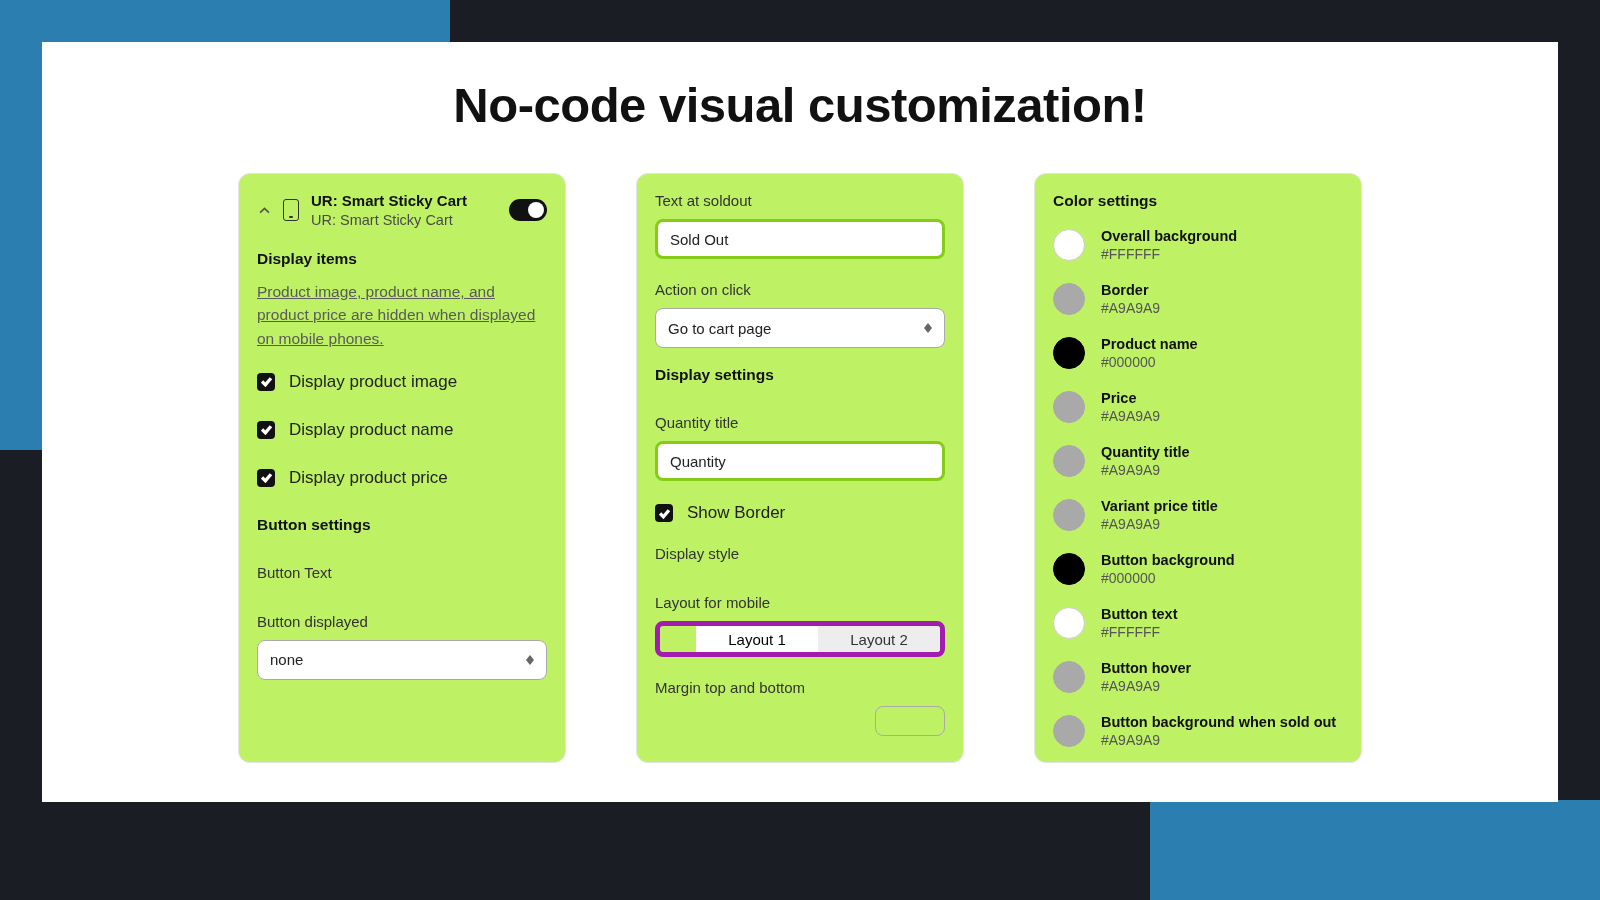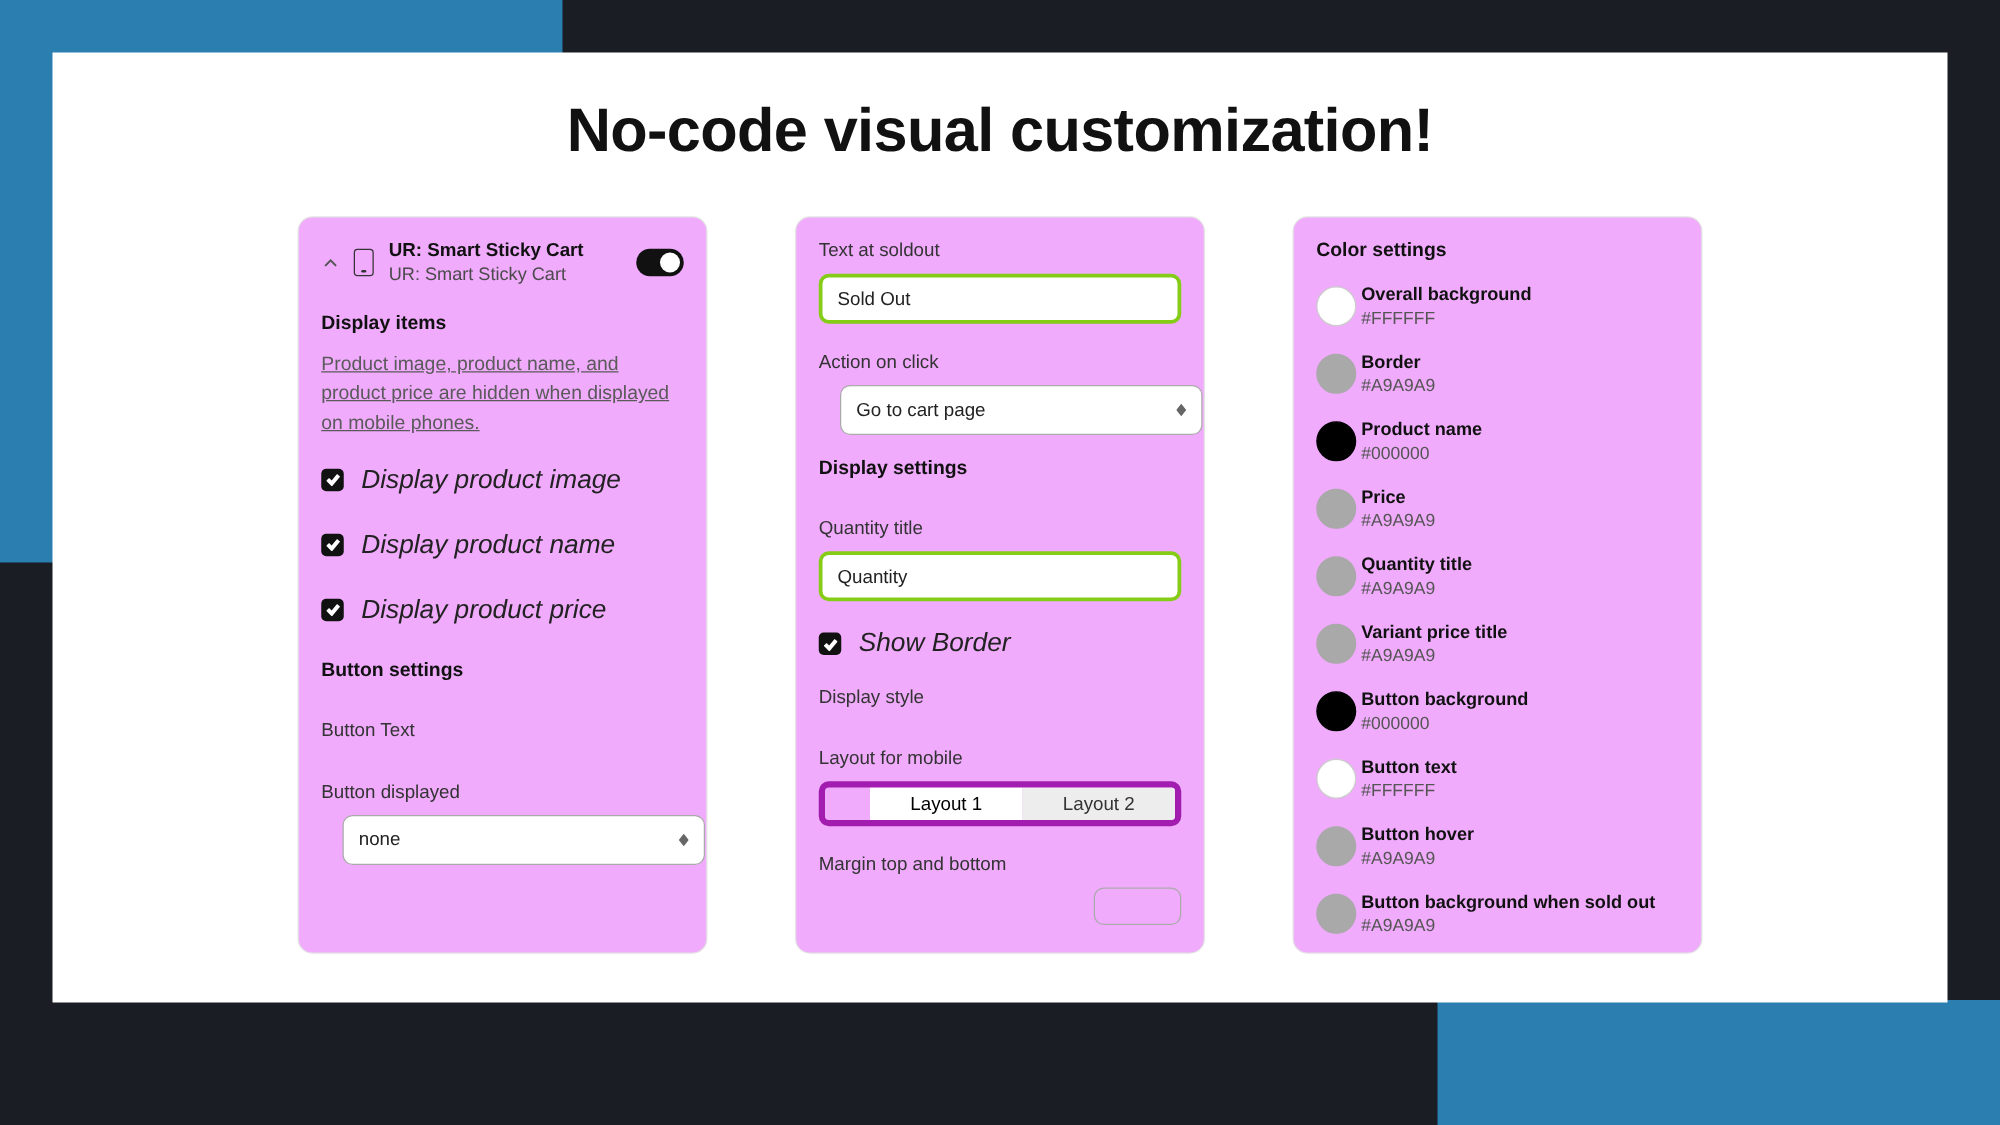--- a/index.html
+++ b/index.html
@@ -2,47 +2,47 @@
 <html><head>
 <meta charset="utf-8">
 <style>
 * { box-sizing: border-box; margin: 0; padding: 0; }
 body { width: 1600px; height: 900px; font-family: -apple-system, BlinkMacSystemFont, "Segoe UI", Helvetica, Arial, sans-serif; background: #1a1d23; overflow: hidden; position: relative; }
 .bg-blue-tl { position: absolute; top: 0; left: 0; width: 450px; height: 450px; background: #2b7fb0; }
 .bg-blue-br { position: absolute; bottom: 0; right: 0; width: 450px; height: 100px; background: #2b7fb0; }
 .outer { position: absolute; top: 42px; left: 42px; right: 42px; bottom: 98px; background: #fff; }
 .hero { font-size: 49px; font-weight: 700; text-align: center; color: #111; padding-top: 35px; letter-spacing: -0.5px; }
 .cards { display: flex; justify-content: center; gap: 70px; margin-top: 40px; padding: 0 20px; }
-.card { width: 328px; height: 590px; background: #f0abfc; border: 1px solid #e3e3e3; border-radius: 12px; padding: 18px; overflow: hidden; }
+.card { width: 328px; height: 590px; background: #bef264; border: 1px solid #e3e3e3; border-radius: 12px; padding: 18px; overflow: hidden; }
 .card-header { display: flex; align-items: center; gap: 12px; margin-bottom: 22px; }
 .chev { width: 14px; height: 14px; display: flex; align-items: center; justify-content: center; color: #4a4a4a; }
 .device-icon { width: 16px; height: 22px; border: 1.5px solid #333; border-radius: 3px; position: relative; }
 .device-icon::after { content: ''; position: absolute; bottom: 2px; left: 50%; transform: translateX(-50%); width: 4px; height: 2px; background: #333; border-radius: 1px; }
 .card-title { font-size: 15px; font-weight: 600; color: #111; }
 .card-subtitle { font-size: 14.5px; color: #4a4a4a; margin-top: 3px; }
 .toggle { width: 38px; height: 22px; background: #111; border-radius: 11px; position: relative; margin-left: auto; cursor: pointer; }
 .toggle::after { content: ''; position: absolute; right: 3px; top: 3px; width: 16px; height: 16px; background: #fff; border-radius: 50%; }
 .section-title { font-size: 15.5px; font-weight: 600; color: #111; margin-bottom: 12px; }
 .desc { font-size: 15.5px; color: #5a5a5a; line-height: 1.5; margin-bottom: 22px; text-decoration: underline; }
 .checkbox-row { display: flex; align-items: center; gap: 14px; margin-bottom: 28px; }
 .checkbox { width: 18px; height: 18px; background: #111; border-radius: 4px; display: flex; align-items: center; justify-content: center; cursor: pointer; flex-shrink: 0; }
 .checkbox svg { width: 11px; height: 11px; stroke: #fff; stroke-width: 3; fill: none; }
-.checkbox-label { font-size: 21px; color: #222; font-style: italic; }
+.checkbox-label { font-size: 17px; color: #222; }
 .field-label { font-size: 15px; color: #333; margin-bottom: 10px; }
 .text-input { width: 100%; height: 40px; border: 3px solid #84cc16; border-radius: 8px; padding: 0 12px; font-size: 15px; color: #222; background: #fff; }
-.select { width: 100%; height: 40px; border: 1px solid #aaa; border-radius: 8px; padding: 0 12px; font-size: 15px; color: #222; background: #fff; display: flex; align-items: center; justify-content: space-between; cursor: pointer; margin-left: 17px; }
+.select { width: 100%; height: 40px; border: 1px solid #aaa; border-radius: 8px; padding: 0 12px; font-size: 15px; color: #222; background: #fff; display: flex; align-items: center; justify-content: space-between; cursor: pointer; }
 .select-arrows { display: flex; flex-direction: column; gap: 0px; color: #666; }
 .select-arrows svg { width: 8px; height: 5px; }
 .spacer-sm { height: 18px; }
 .spacer-md { height: 22px; }
 .seg { display: flex; width: 100%; height: 36px; border: 5px solid #a21caf; border-radius: 8px; overflow: hidden; padding-left: 36px; }
 .seg-btn { flex: 1; display: flex; align-items: center; justify-content: center; font-size: 15px; cursor: pointer; background: #fff; }
 .seg-btn.active { background: #fff; font-weight: 400; }
 .seg-btn.inactive { background: #ededed; color: #333; }
-.color-row { display: flex; align-items: center; gap: 4px; margin-bottom: 20px; }
+.color-row { display: flex; align-items: center; gap: 16px; margin-bottom: 20px; }
 .swatch { width: 32px; height: 32px; border-radius: 50%; border: 1px solid #ddd; flex-shrink: 0; cursor: pointer; }
 .color-name { font-size: 14.5px; font-weight: 600; color: #111; }
 .color-hex { font-size: 14px; color: #555; margin-top: 2px; }
 .small-input-holder { display:flex; justify-content:flex-end; margin-top:6px; }
 .small-input { width:70px; height:30px; border:1px solid #aaa; border-radius:8px; }
 </style>
 </head>
 <body>
 
 <div class="bg-blue-tl"></div>

